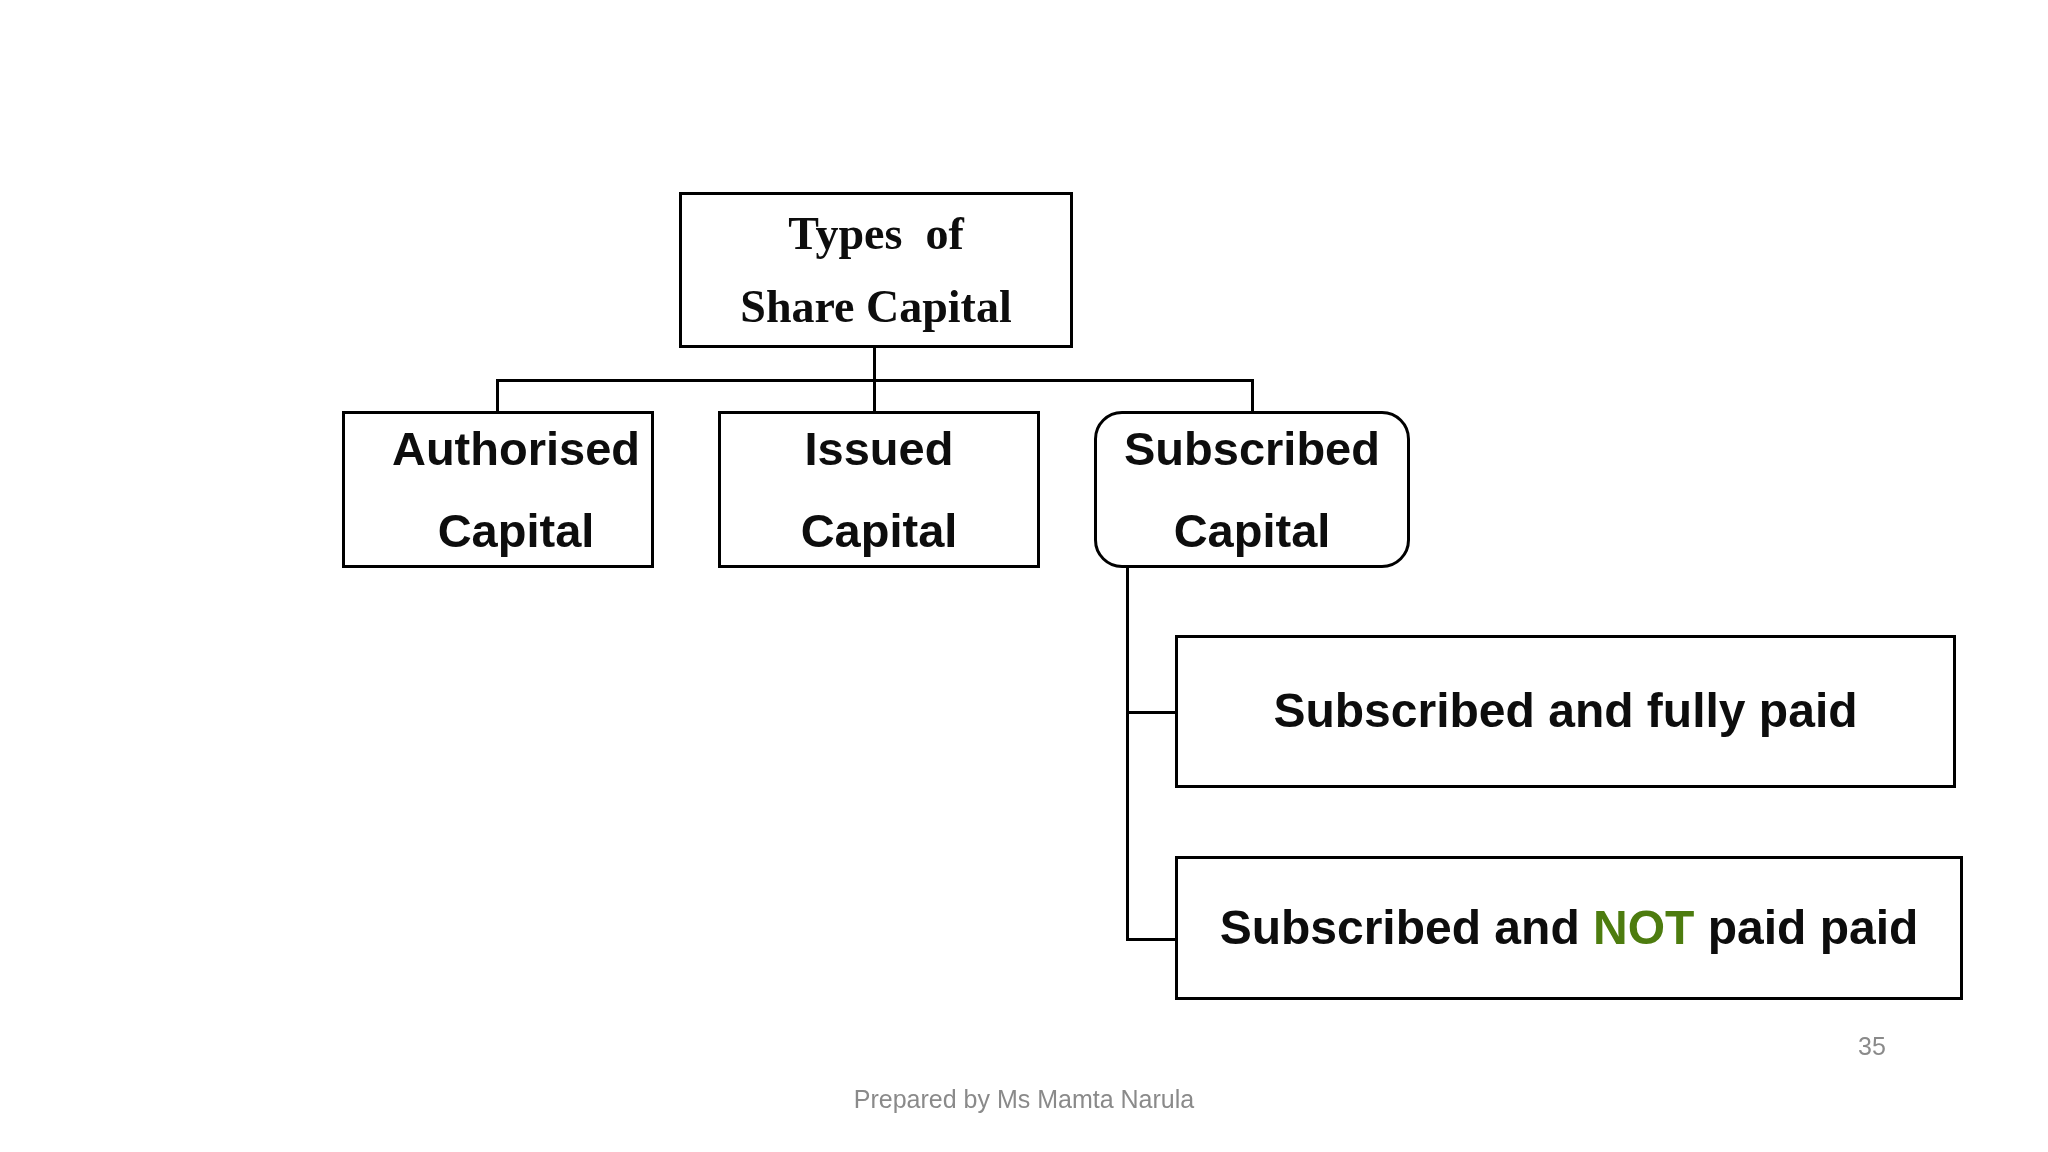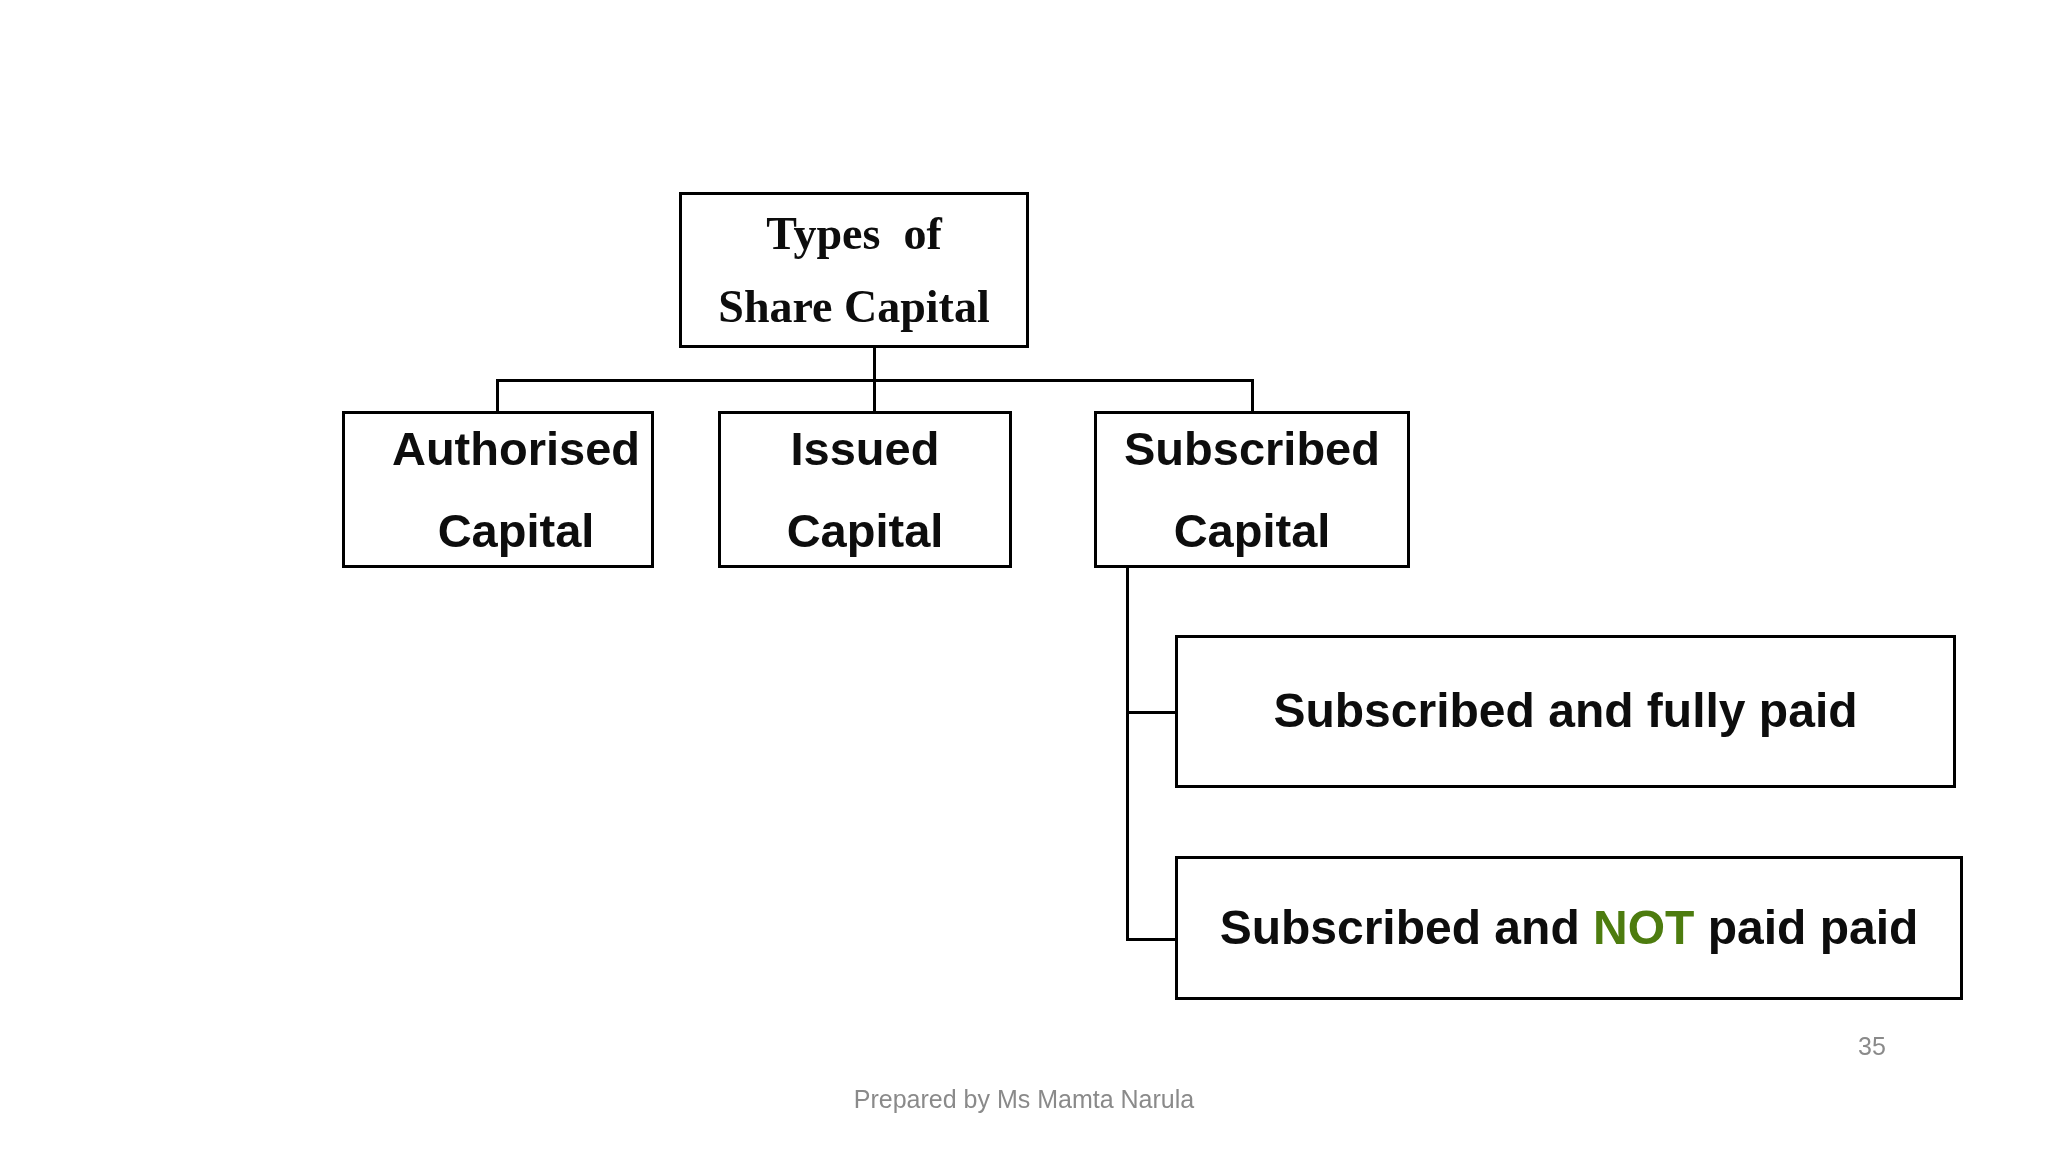--- a/index.html
+++ b/index.html
@@ -45,24 +45,24 @@
     white-space: pre-wrap;
   }
   .highlight-red {
     color: #4d7c0f;
   }
   .line {
     position: absolute;
     background: #000000;
   }
   
-  .pos-title       { left: 679px;  top: 192px; width: 350px; height: 156px; }
+  .pos-title       { left: 679px;  top: 192px; width: 394px; height: 156px; }
   .pos-authorised  { left: 342px;  top: 411px; width: 312px; height: 157px; padding-left: 36px; }
-  .pos-issued      { left: 718px;  top: 411px; width: 294px; height: 157px; }
-  .pos-subscribed  { left: 1094px; top: 411px; width: 316px; height: 157px; }
+  .pos-issued      { left: 718px;  top: 411px; width: 322px; height: 157px; }
+  .pos-subscribed  { left: 1094px; top: 411px; width: 316px; height: 157px; border-radius: 28px; }
   .pos-fullypaid   { left: 1175px; top: 635px; width: 781px; height: 153px; }
   .pos-notfully    { left: 1175px; top: 856px; width: 788px; height: 144px; }
   
   .ln-root-stub    { left: 873px;  top: 347px; width: 3px;   height: 35px; }
   .ln-main-h       { left: 496px;  top: 379px; width: 758px; height: 3px;  }
   .ln-drop-auth    { left: 496px;  top: 379px; width: 3px;   height: 34px; }
   .ln-drop-issued  { left: 873px;  top: 379px; width: 3px;   height: 34px; }
   .ln-drop-subscr  { left: 1251px; top: 379px; width: 3px;   height: 34px; }
   .ln-subscr-v     { left: 1126px; top: 566px; width: 3px;   height: 375px;}
   .ln-stub-fully   { left: 1126px; top: 711px; width: 52px;  height: 3px;  }

